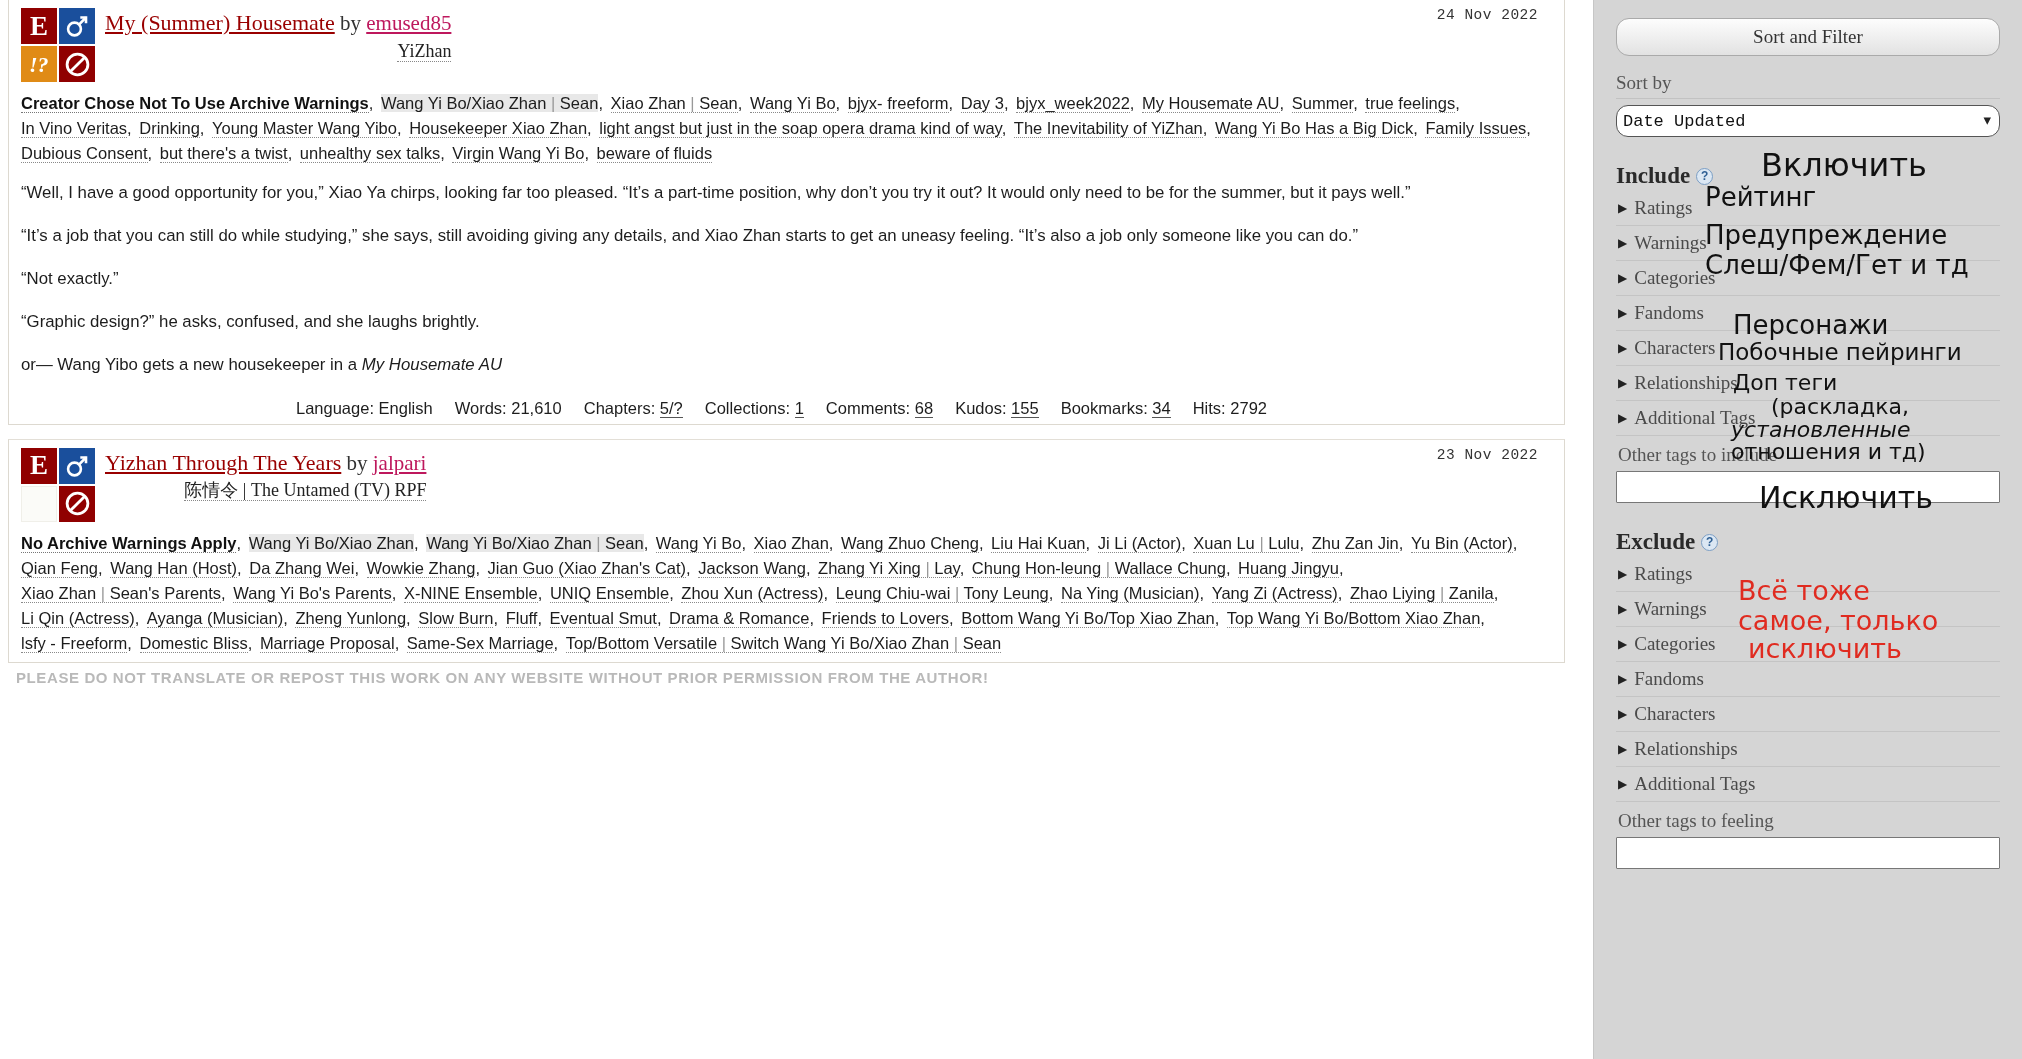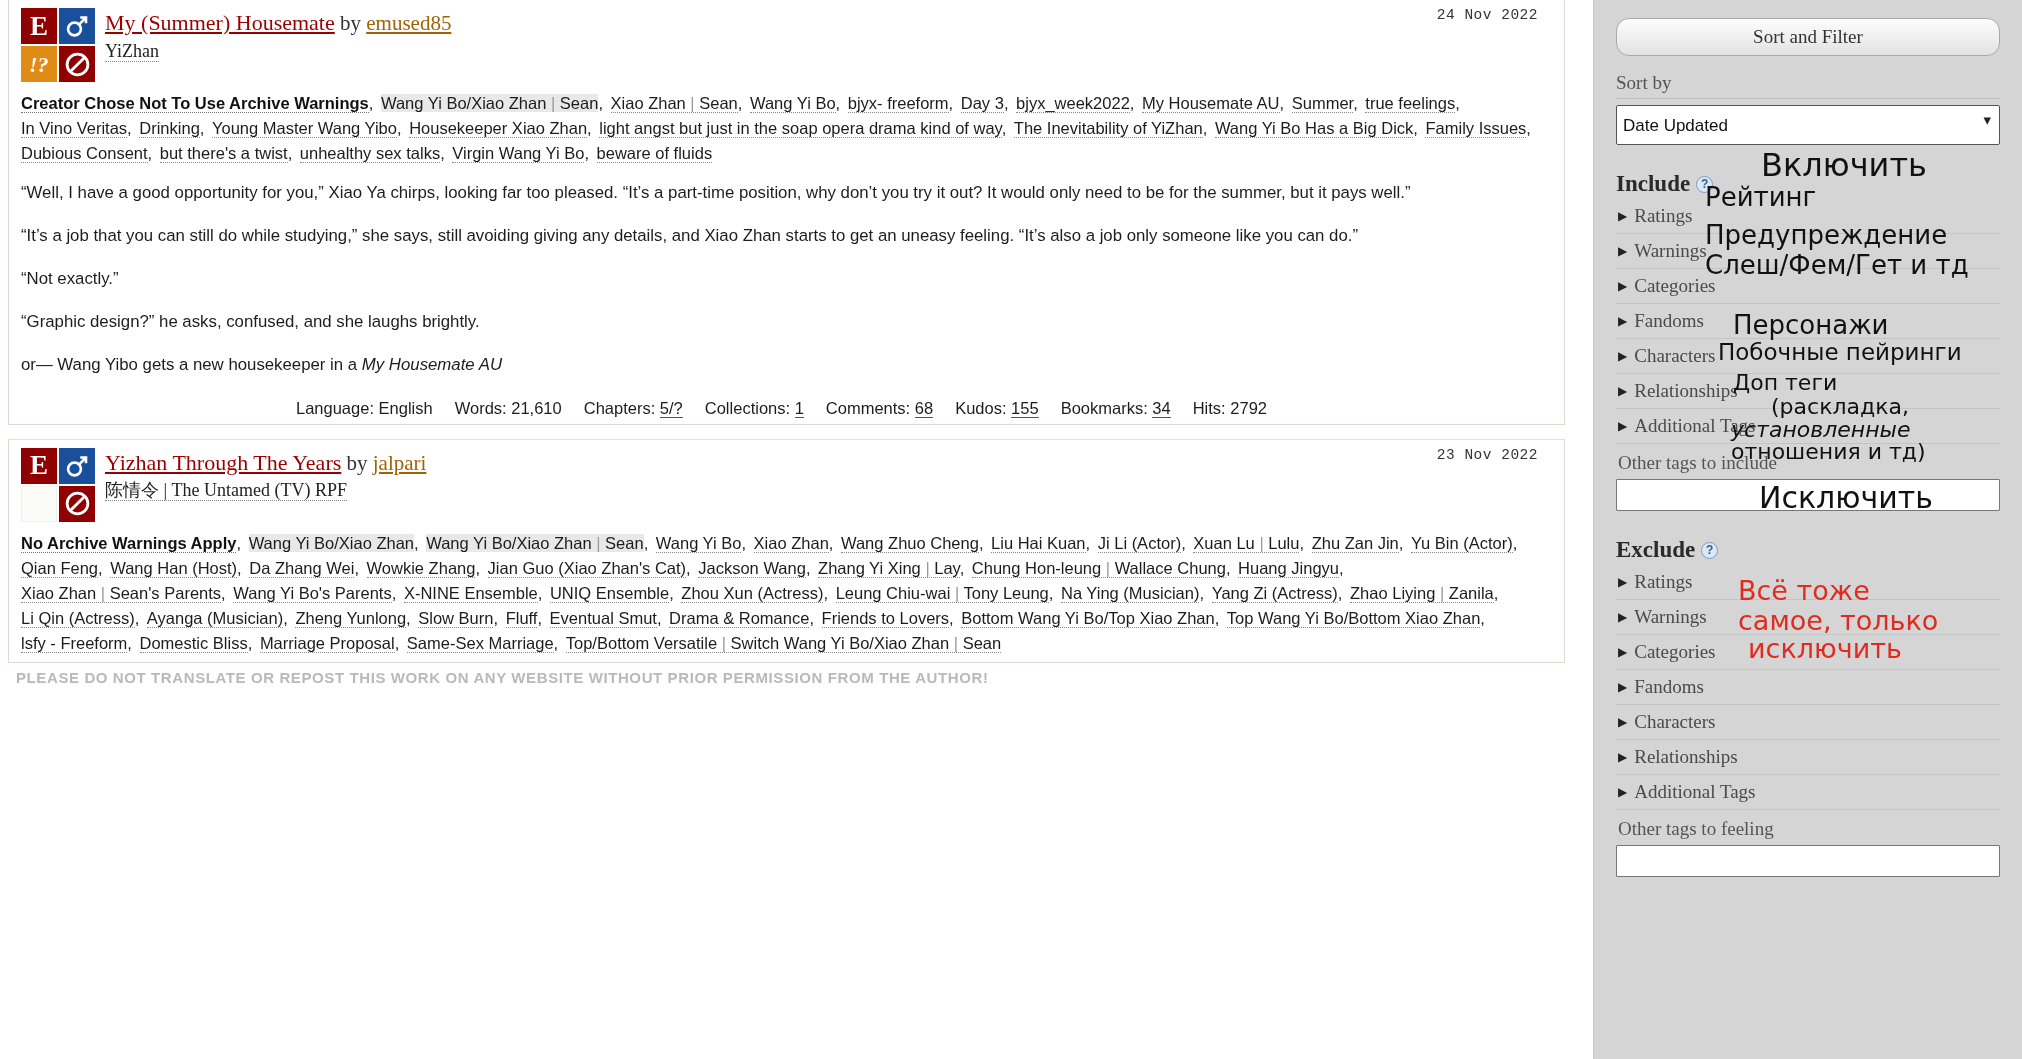--- a/index.html
+++ b/index.html
@@ -72,27 +72,28 @@
     line-height: 1.25;
     color: #2a2a2a;
   }
   .work-title-line a.title {
     color: #990000;
     text-decoration: underline;
     font-size: 22px;
   }
   .work-title-line .byword { color: #333; }
   .work-title-line a.author {
-    color: #a16207;
+    color: #be185d;
   }
   .fandoms {
     font-family: "Liberation Serif", serif;
     font-size: 18px;
     margin-top: 3px;
     line-height: 1.3;
+    text-align: right;
   }
   .fandoms a {
     color: #222;
     text-decoration: none;
     border-bottom: 1px dotted #888;
   }
 
   .datetime {
     position: absolute;
     right: 26px;
@@ -201,30 +202,30 @@
     color: #555;
     margin-top: 16px;
     margin-bottom: 6px;
     border-bottom: 1px solid #c2c2c2;
     padding-bottom: 4px;
   }
 
   .select-wrap { position: relative; }
   select.sortby {
     width: 100%;
-    height: 40px;
+    height: 32px;
     font-size: 17px;
-    font-family: Liberation Sans, sans-serif;
+    font-family: Liberation Mono, monospace;
     padding: 2px 26px 2px 6px;
     border: 1px solid #555;
     background: #fff;
     color: #111;
     -webkit-appearance: none;
     appearance: none;
-    border-radius: 2px;
+    border-radius: 12px;
   }
   .select-wrap .chev {
     position: absolute;
     right: 9px; top: 6px;
     pointer-events: none;
     color: #222;
     font-size: 15px;
   }
 
   .grp-head {

